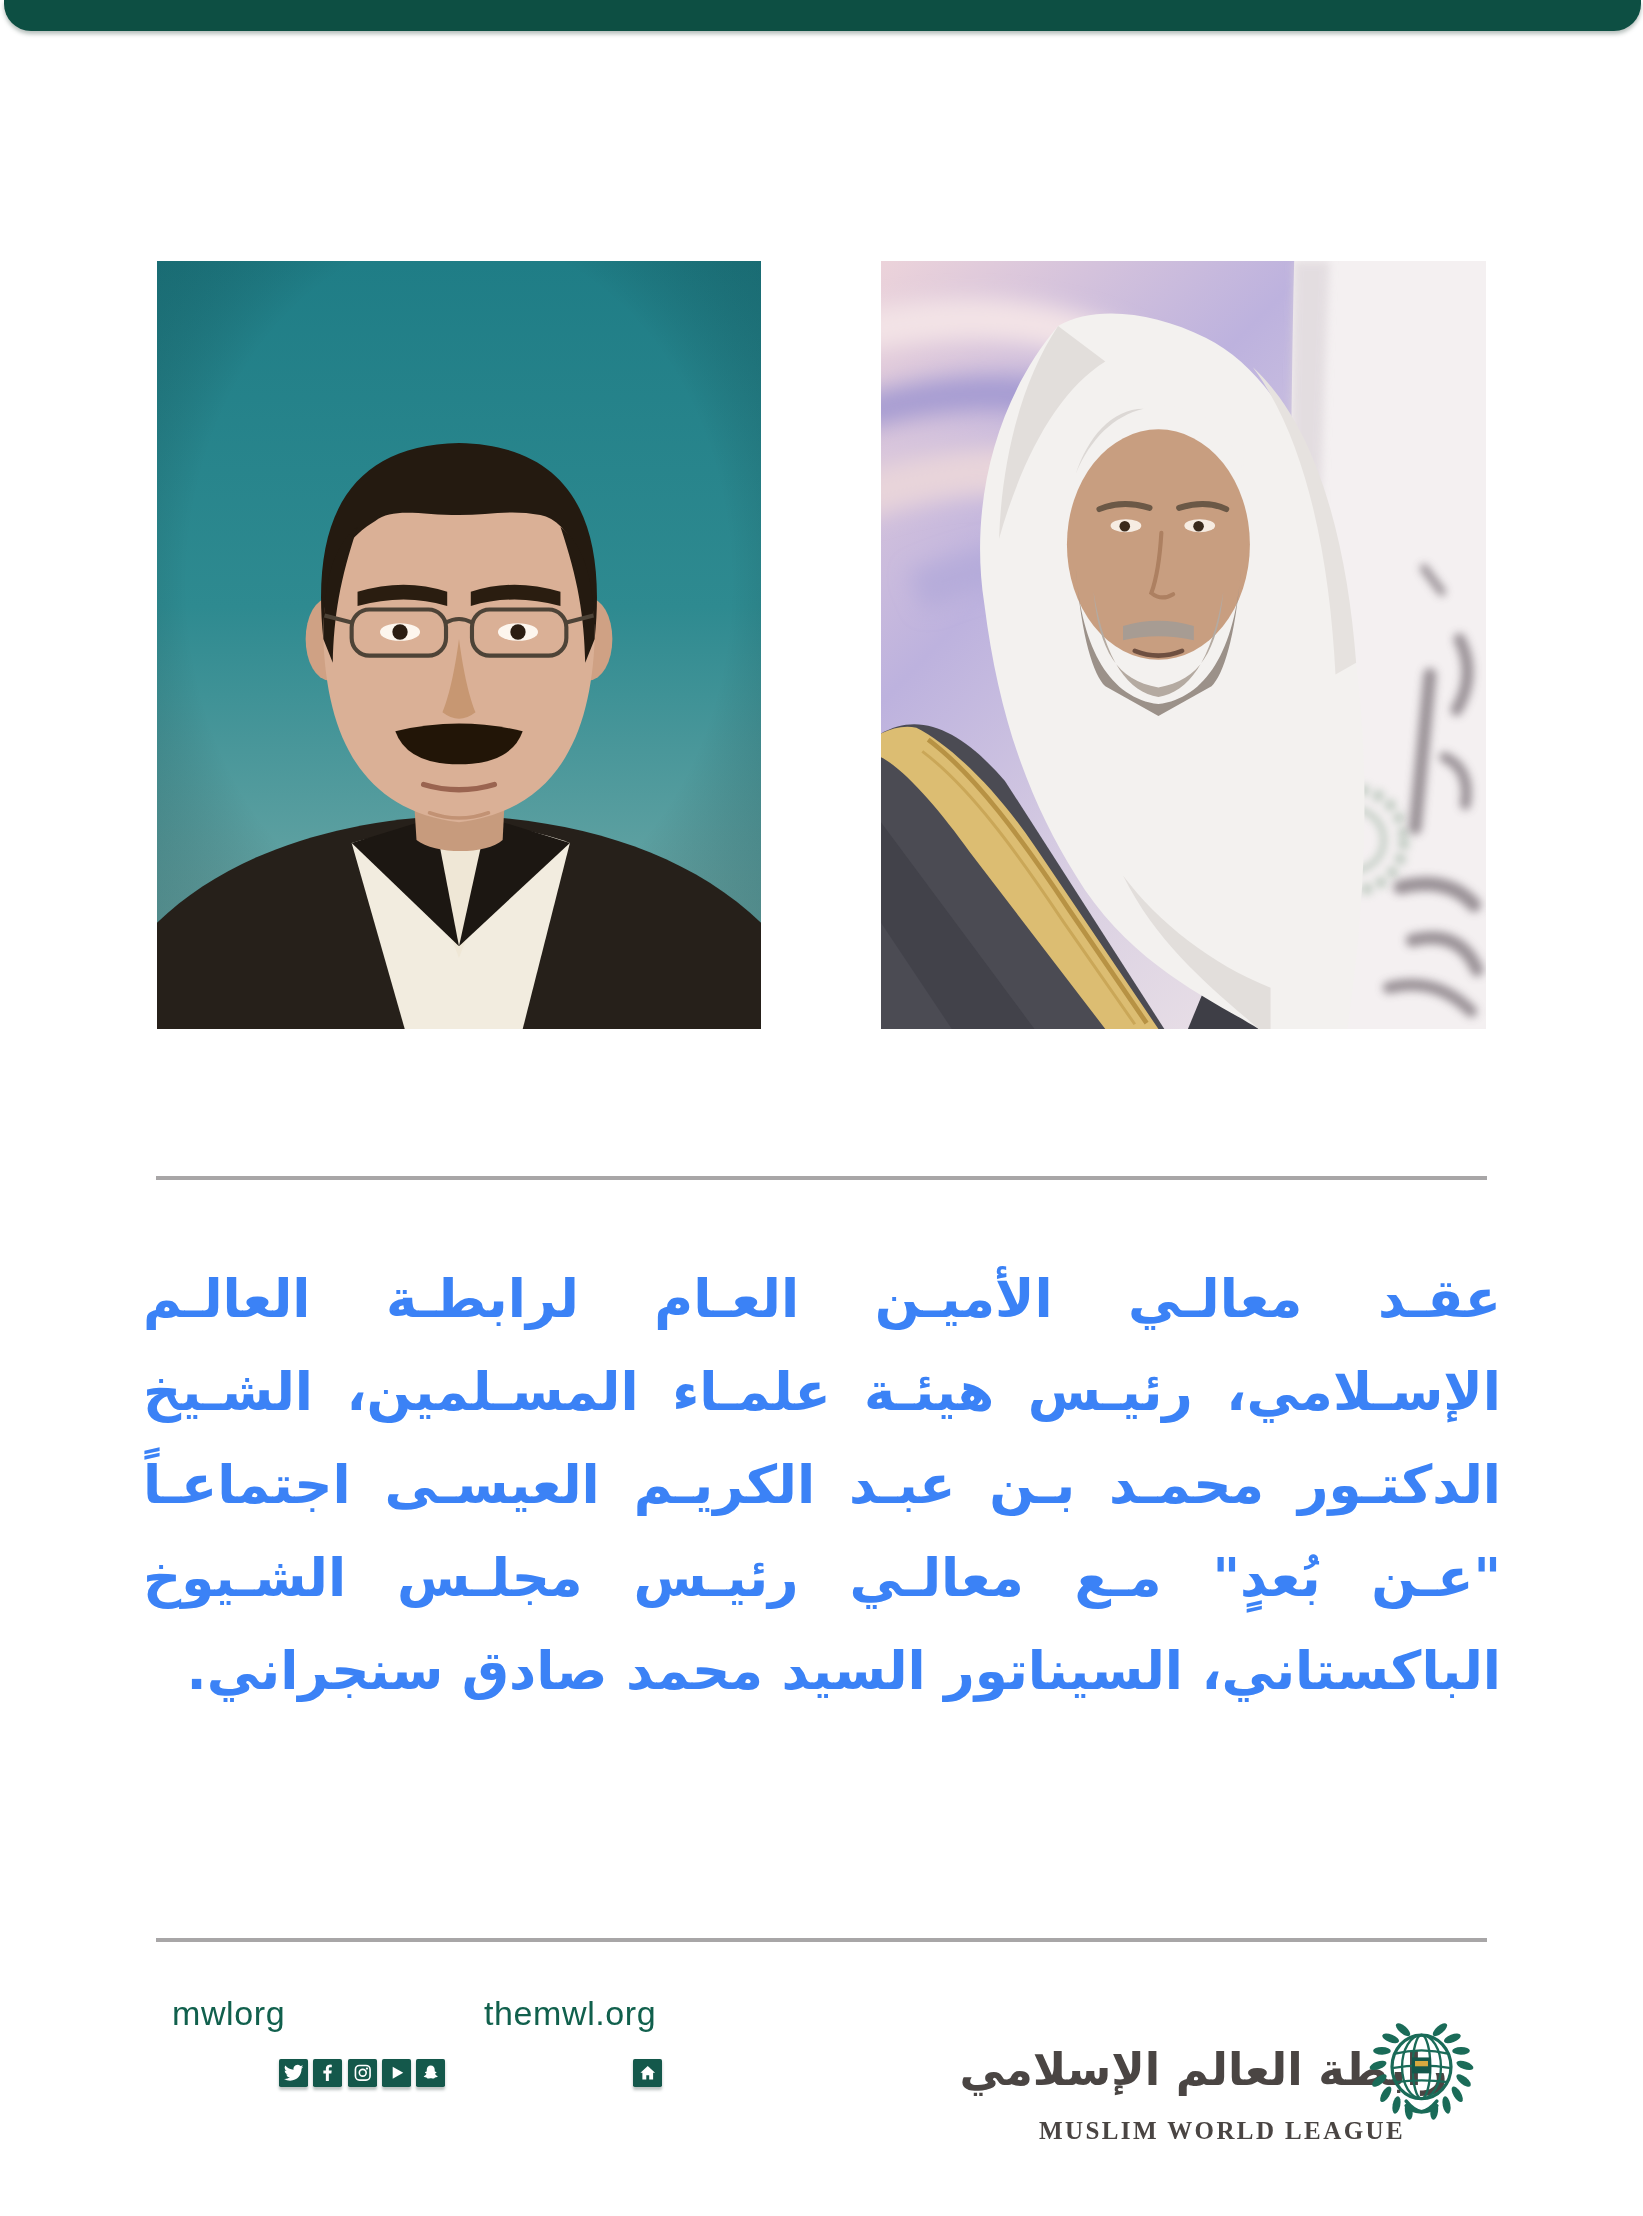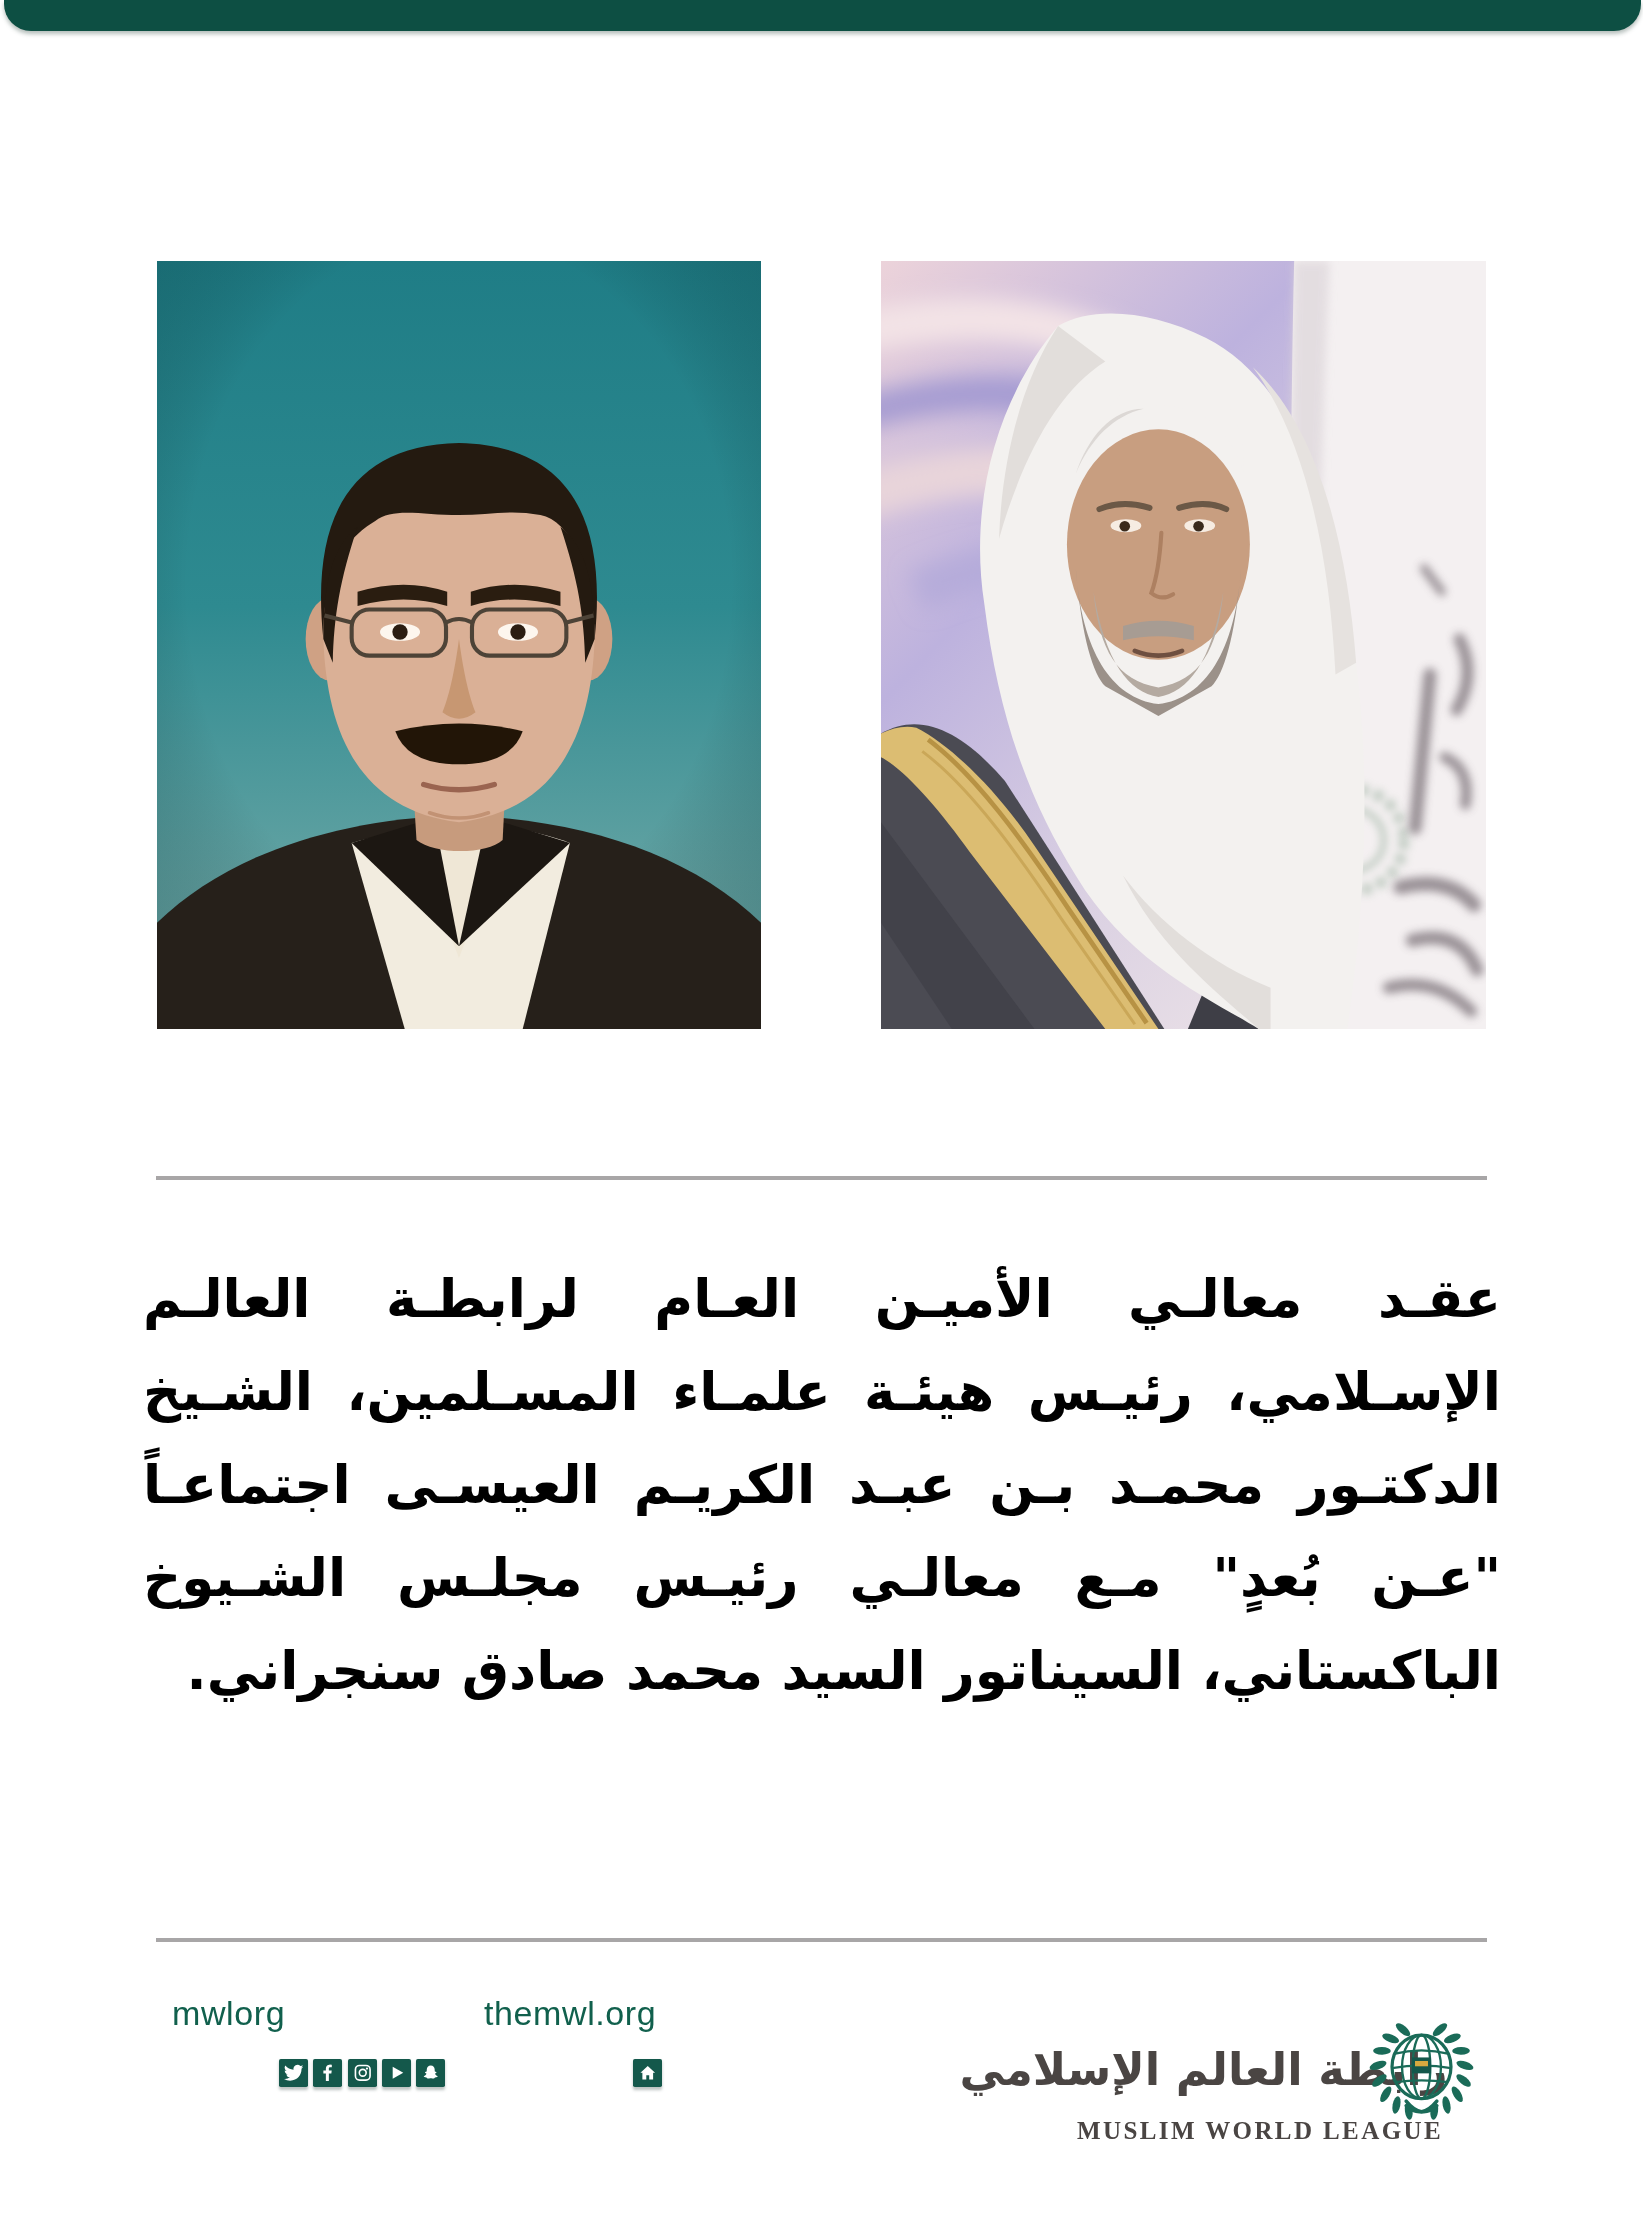--- a/index.html
+++ b/index.html
@@ -12,42 +12,42 @@
   .photo{position:absolute;top:261px;height:768px;overflow:hidden;background:#ddd;}
   .photo.left{left:157px;width:604px;}
   .photo.right{left:881px;width:605px;}
   .photo svg{display:block;width:100%;height:100%;}
   
   .divider{position:absolute;left:156px;width:1331px;height:4.1px;background:#a8a6a7;}
   #divider1{top:1176px;}
   #divider2{top:1938px;}
   
   .article{position:absolute;left:143px;width:1358px;top:1252px;direction:rtl;
-           color:#000000;font-weight:bold;font-size:53px;line-height:93px;
+           color:#3b82f6;font-weight:bold;font-size:53px;line-height:93px;
            text-align:justify;font-family:"DejaVu Sans",sans-serif;}
   .article p{margin:0;}
   .article p + p{margin-top:89px;}
   
   .f-text{position:absolute;top:1994px;font-family:"Liberation Sans","DejaVu Sans",sans-serif;
           font-size:34px;color:#11604d;font-weight:500;letter-spacing:0.6px;}
   .f-mwlorg{left:172px;}
   .f-themwl{left:484px;}
   .sbox{position:absolute;top:2059px;width:29px;height:28px;background:#14584b;border-radius:1.8px;
         box-shadow:0 2.4px 3px rgba(60,80,75,.35);display:flex;align-items:center;justify-content:center;}
   .sbox svg{width:19.5px;height:19.5px;display:block;}
   #sb-tw{left:279px;} #sb-fb{left:313px;} #sb-ig{left:348px;} #sb-yt{left:382px;}
   #sb-sc{left:416px;} #sb-home{left:633px;}
   
   .logo-ar{position:absolute;left:1049px;top:2021px;width:309px;height:96px;
            display:flex;align-items:center;justify-content:center;direction:rtl;
            font-size:45px;font-weight:bold;color:#4a4543;white-space:nowrap;
            font-family:"DejaVu Sans",sans-serif;}
   .logo-en{position:absolute;left:1039px;top:2117px;width:331px;text-align:center;
            font-family:"Liberation Serif","DejaVu Serif",serif;font-weight:bold;
-           font-size:25px;letter-spacing:2.4px;color:#4a4543;white-space:nowrap;margin-left:38px;}
+           font-size:25px;letter-spacing:2.4px;color:#4a4543;white-space:nowrap;}
   .emblem{position:absolute;left:1367px;top:2015px;width:109px;height:112px;}
 </style>
 </head>
 <body>
 
 <div class="page">
 
   <div class="topbar"></div>
 
   <div class="photo left">

